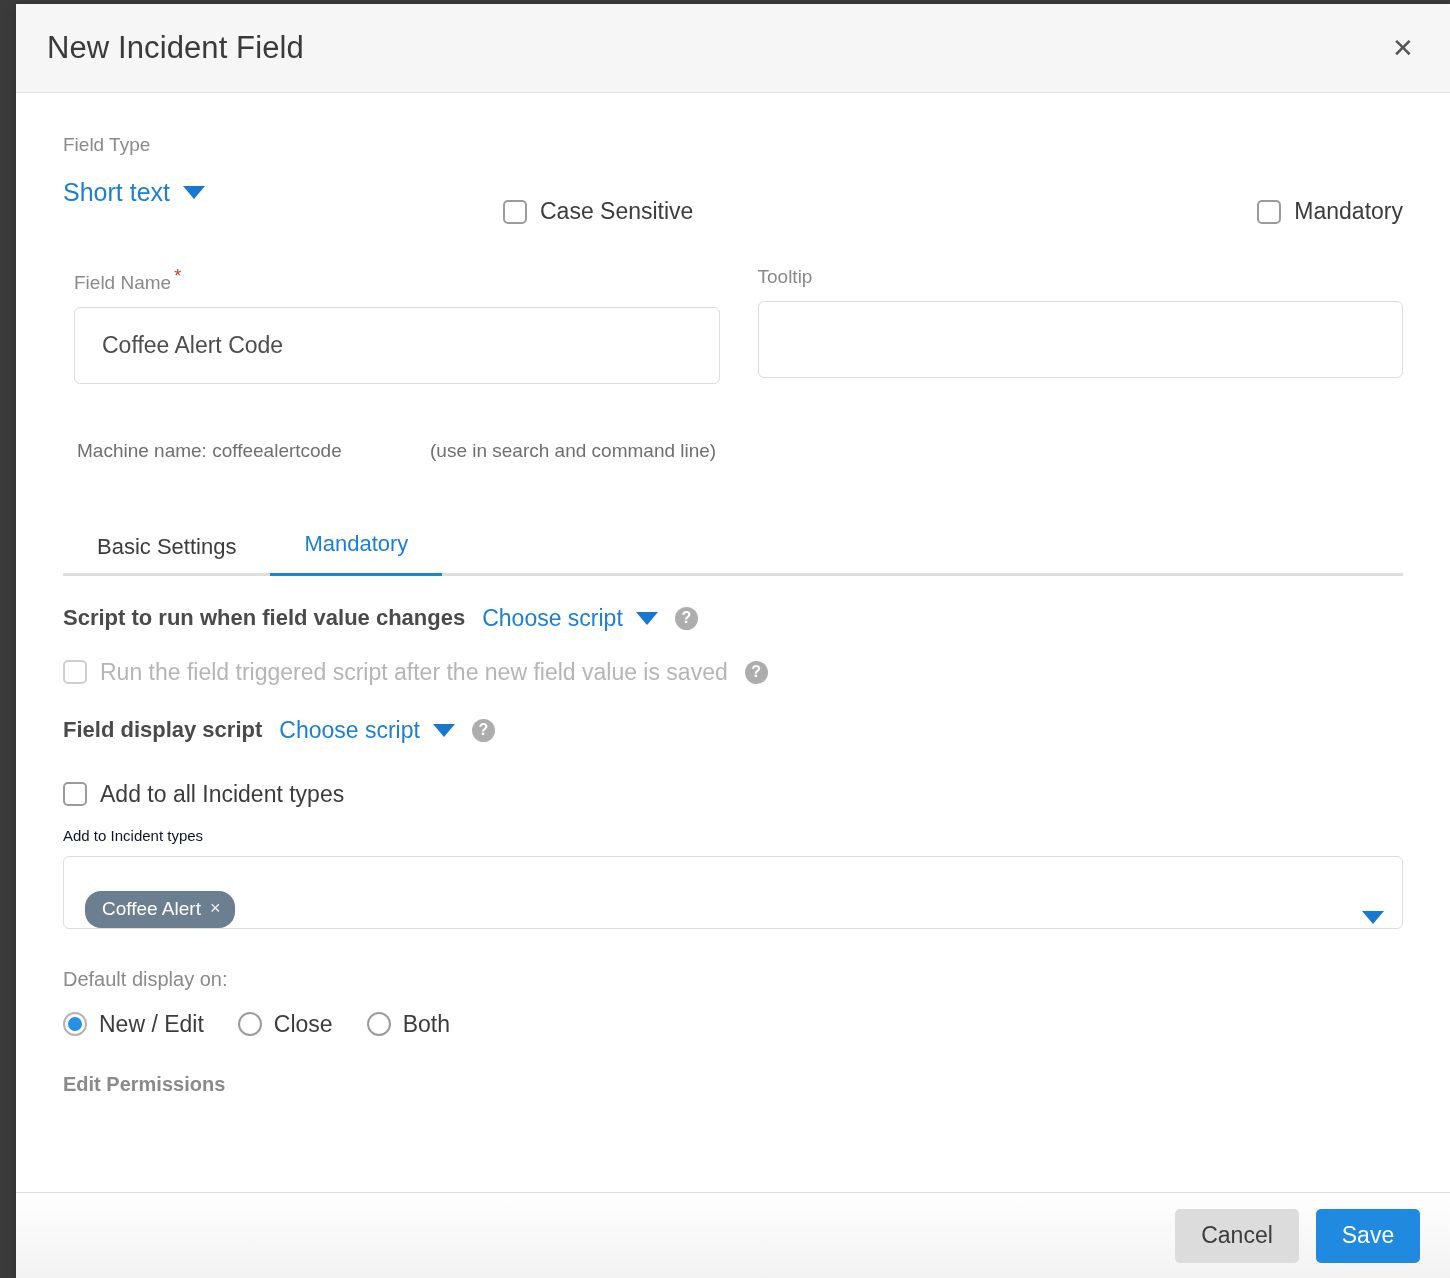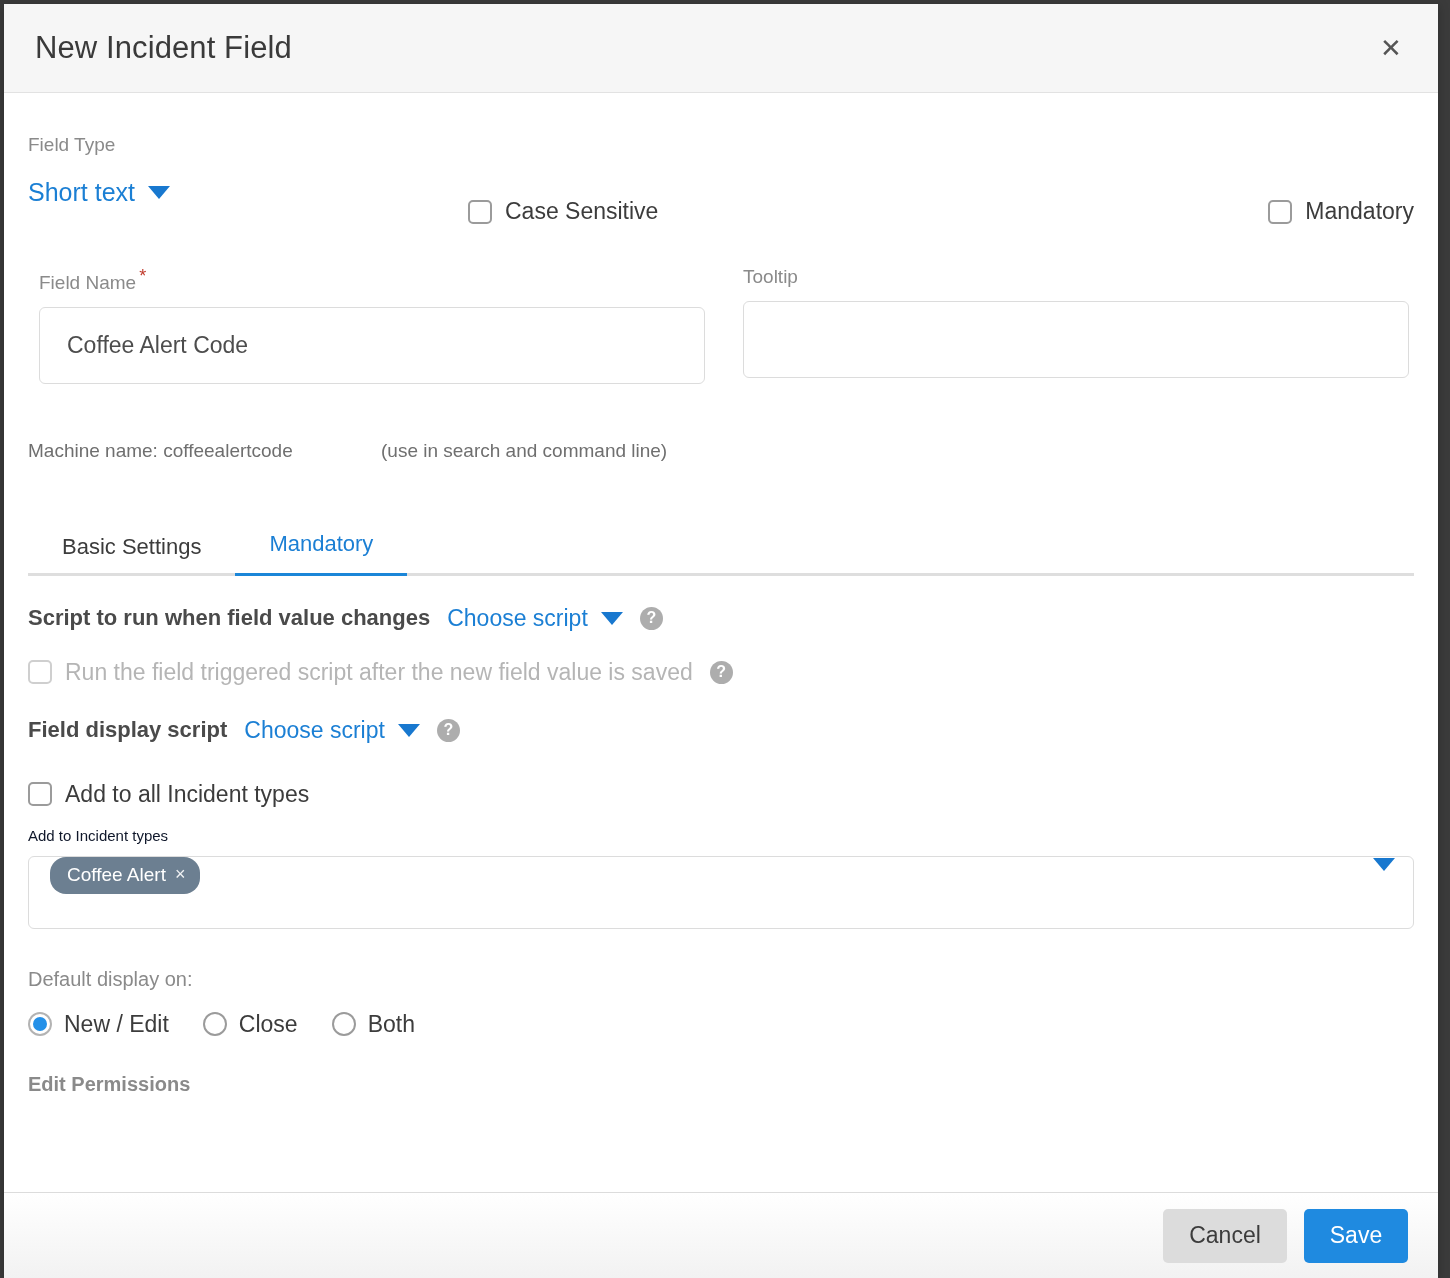--- a/index.html
+++ b/index.html
@@ -5,21 +5,21 @@
   * { box-sizing: border-box; }
   html, body {
     margin: 0; padding: 0;
     width: 1450px; height: 1278px;
     background: #3b3b3b;
     font-family: "Liberation Sans", sans-serif;
     overflow: hidden;
   }
   #modal {
     position: absolute;
-    left: 4px; top: 4px;
+    left: 16px; top: 4px;
     width: 1434px; height: 1274px;
     background: #ffffff;
     display: flex;
     flex-direction: column;
     box-shadow: 0 2px 10px rgba(0,0,0,0.25);
     overflow: hidden;
   }
 
   
   #modal-header {
@@ -47,21 +47,21 @@
     line-height: 1;
     font-weight: 400;
     user-select: none;
   }
 
   
   #modal-body {
     flex: 1 1 auto;
     position: relative;
     background: #fff;
-    padding: 0 24px;
+    padding: 0 47px;
     overflow: hidden;
   }
 
   .lbl-gray {
     color: #8a8a8a;
     font-size: 19px;
   }
 
   .row-fieldtype {
     display: flex;
@@ -128,20 +128,21 @@
     font-family: "Liberation Sans", sans-serif;
     outline: none;
   }
   .txtinput::placeholder { color: #bdbdbd; }
 
   #machine-row {
     margin-top: 56px;
     display: flex;
     font-size: 19px;
     color: #6f6f6f;
+    margin-left: 14px;
   }
   #machine-name { width: 353px; }
 
   
   #tabs {
     margin-top: 54px;
     display: flex;
     align-items: flex-end;
     border-bottom: 3px solid #dedede;
     height: 60px;
@@ -195,21 +196,21 @@
   #add-all-row { margin-top: 37px; }
 
   #add-types-label { margin-top: 19px; display:block; color:#0f172a; font-size: 15px; }
   #types-select {
     margin-top: 12px;
     width: 100%;
     height: 73px;
     border: 1px solid #dcdcdc;
     border-radius: 6px;
     display: flex;
-    align-items: flex-start;
+    align-items: flex-end;
     padding: 0 18px 0 21px;
     cursor: pointer;
   }
   .chip {
     background: #6c7f91;
     color: #fff;
     border-radius: 16px;
     padding: 7px 15px 8px 17px;
     font-size: 19px;
     display: inline-flex;

